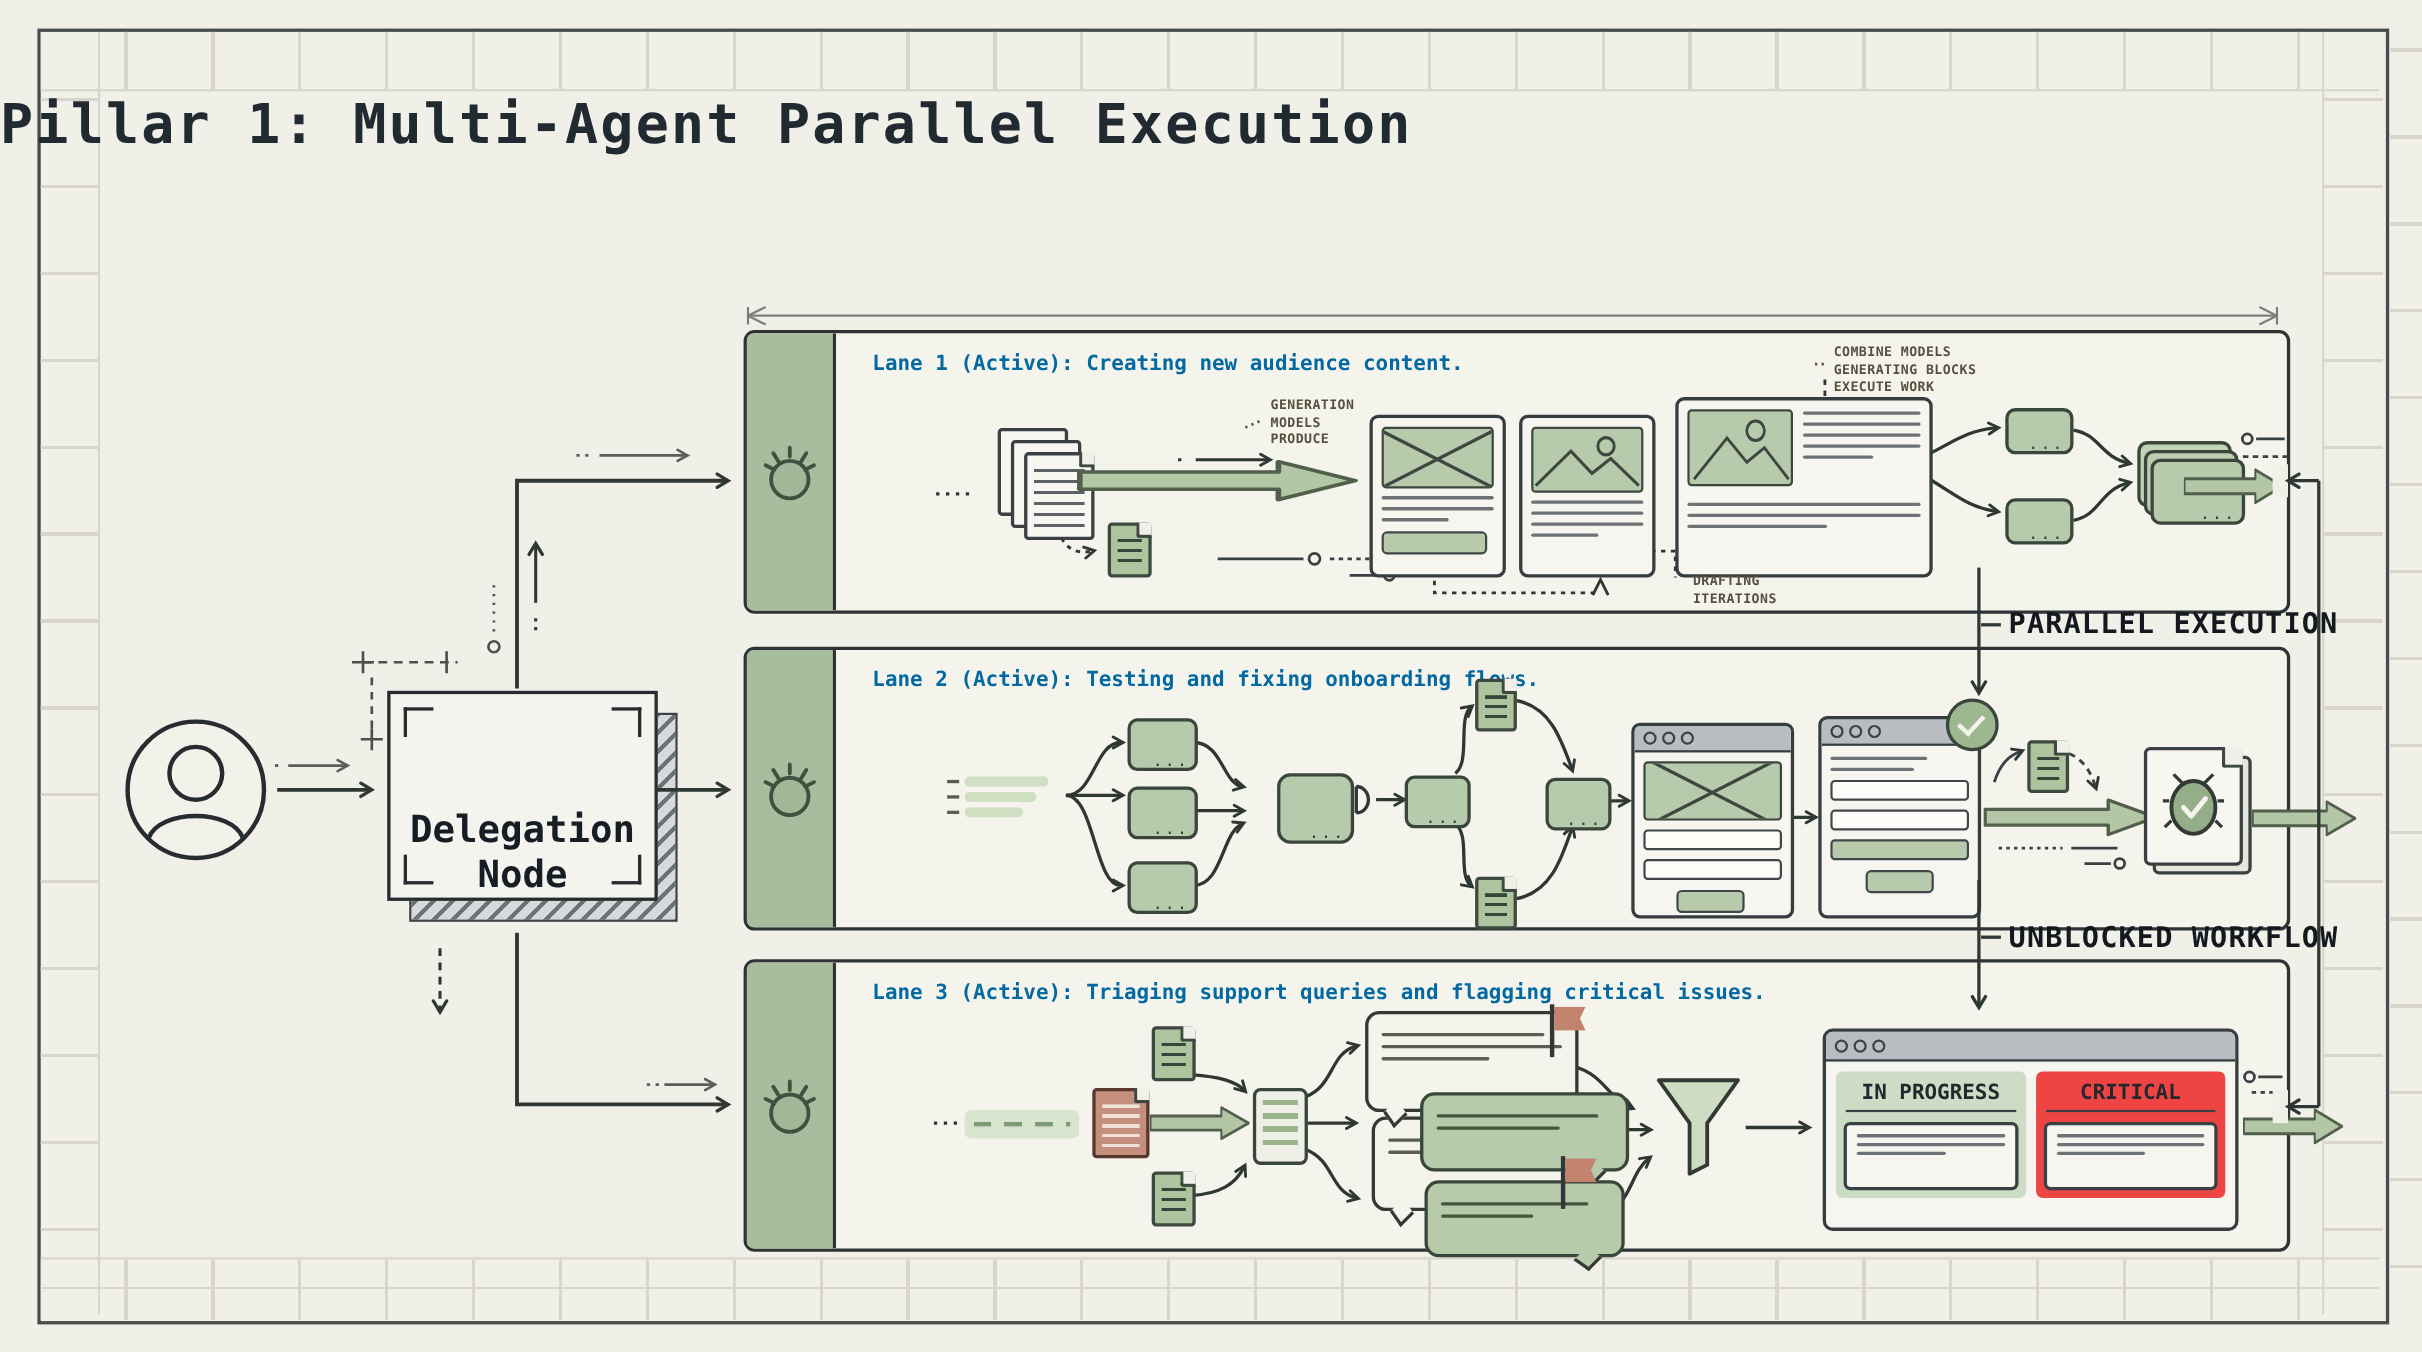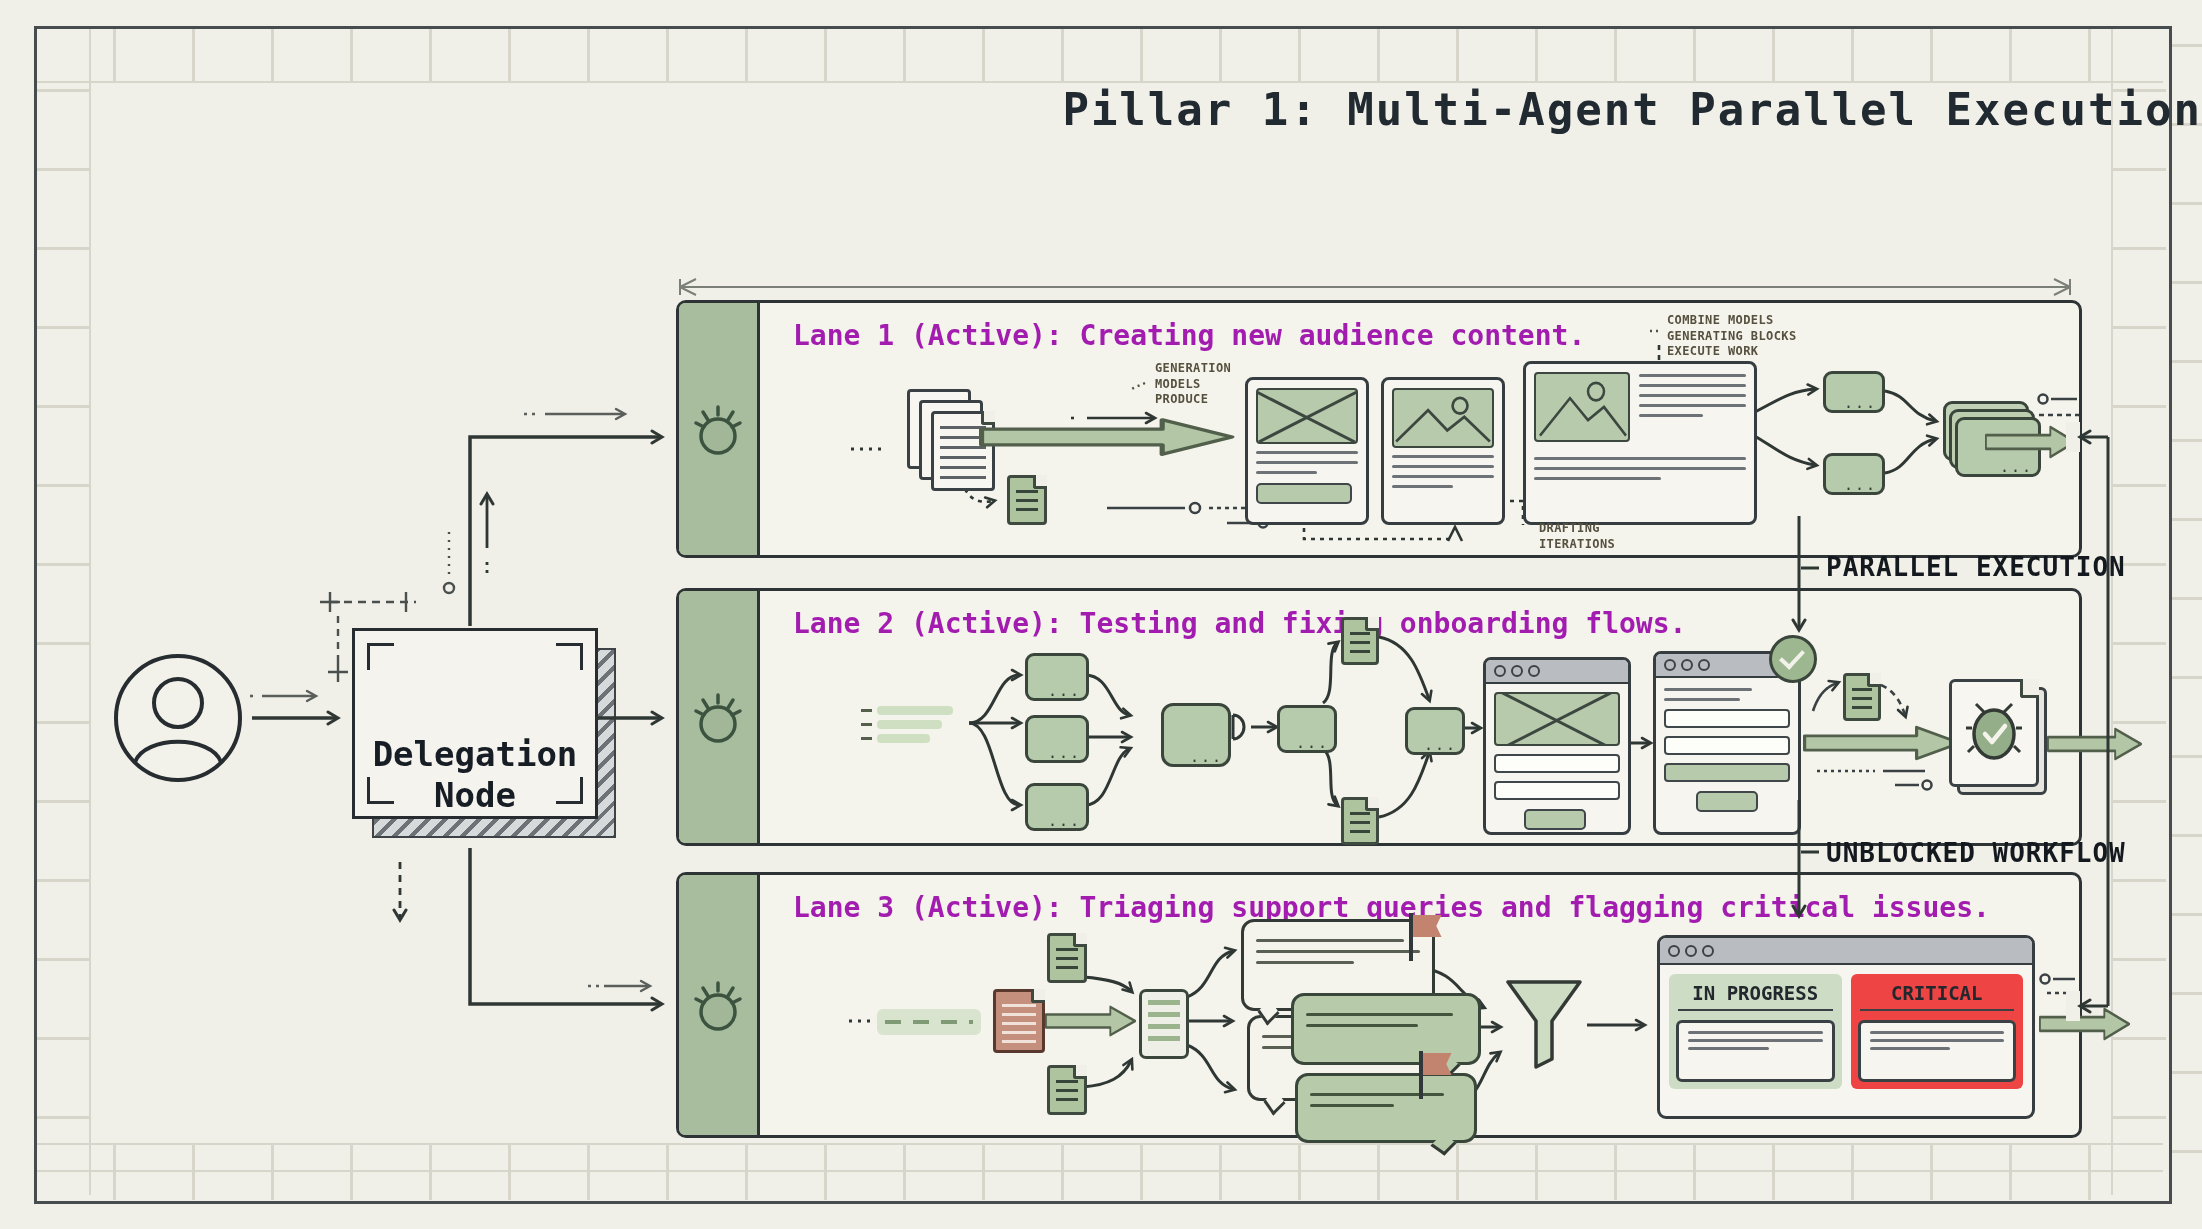--- a/index.html
+++ b/index.html
@@ -18,28 +18,28 @@
   .gs-right{left:2111px;top:29px;width:53px;height:1166px;
           background:repeating-linear-gradient(0deg,transparent 0 76px,#d8d6cb 76px 79px);
           border-left:2px solid #d8d6cb;}
   .gs-rout{left:2172px;top:0;width:30px;height:1229px;
           background:repeating-linear-gradient(0deg,transparent 0 76px,#d8d6cb 76px 79px);}
   .gs-bottom{left:37px;top:1143px;width:2126px;height:55px;
           background:repeating-linear-gradient(90deg,transparent 0 76px,#d8d6cb 76px 79px),
                      linear-gradient(to bottom,transparent 25px,#d8d6cb 25px,#d8d6cb 27px,transparent 27px);
           border-top:2px solid #d8d6cb;}
   
-  .title{left:0;right:0;top:84px;text-align:right;font-size:44px;font-weight:600;letter-spacing:2px;color:#222a31;}
+  .title{left:0;right:0;top:84px;text-align:left;font-size:50px;font-weight:600;letter-spacing:2px;color:#222a31;}
   .subtitle{left:0;right:0;top:180px;text-align:center;font-family:"Liberation Sans",sans-serif;
             font-size:34px;font-weight:600;letter-spacing:0px;color:#191e23;}
   
   .lane{position:absolute;left:676px;width:1400px;background:#f4f3ec;border:3.5px solid #2e3436;border-radius:10px;}
   .lane-bar{position:absolute;left:0;top:0;bottom:0;width:78px;background:#a7bd9d;border-right:3px solid #2e3436;
             border-radius:6px 0 0 6px;}
-  .lane-header{position:absolute;left:114px;top:16px;font-size:28px;font-weight:600;color:#a21caf;white-space:nowrap;}
+  .lane-header{position:absolute;left:114px;top:16px;font-size:19px;font-weight:600;color:#0369a1;white-space:nowrap;}
   .lane-content{position:absolute;left:78px;top:0;right:0;bottom:0;}
   .lane-svg{position:absolute;left:0;top:0;width:100%;height:100%;pointer-events:none;}
   
   .node{position:absolute;background:#b6caac;border:3px solid #3a463c;border-radius:9px;}
   .node .dots{position:absolute;right:5px;bottom:-2px;font-size:15px;letter-spacing:2px;color:#333d33;}
   .doc{position:absolute;background:#aec49f;border:3px solid #3e4a40;border-radius:4px;}
   .doc.white{background:#f7f6f0;border-color:#3a4144;}
   .doc.red{background:#c4907d;border-color:#59392d;}
   .doc .fold{position:absolute;top:-3px;right:-3px;width:11px;height:11px;background:#f0efe8;
              border-left:3px solid #3e4a40;border-bottom:3px solid #3e4a40;border-bottom-left-radius:3px;}

